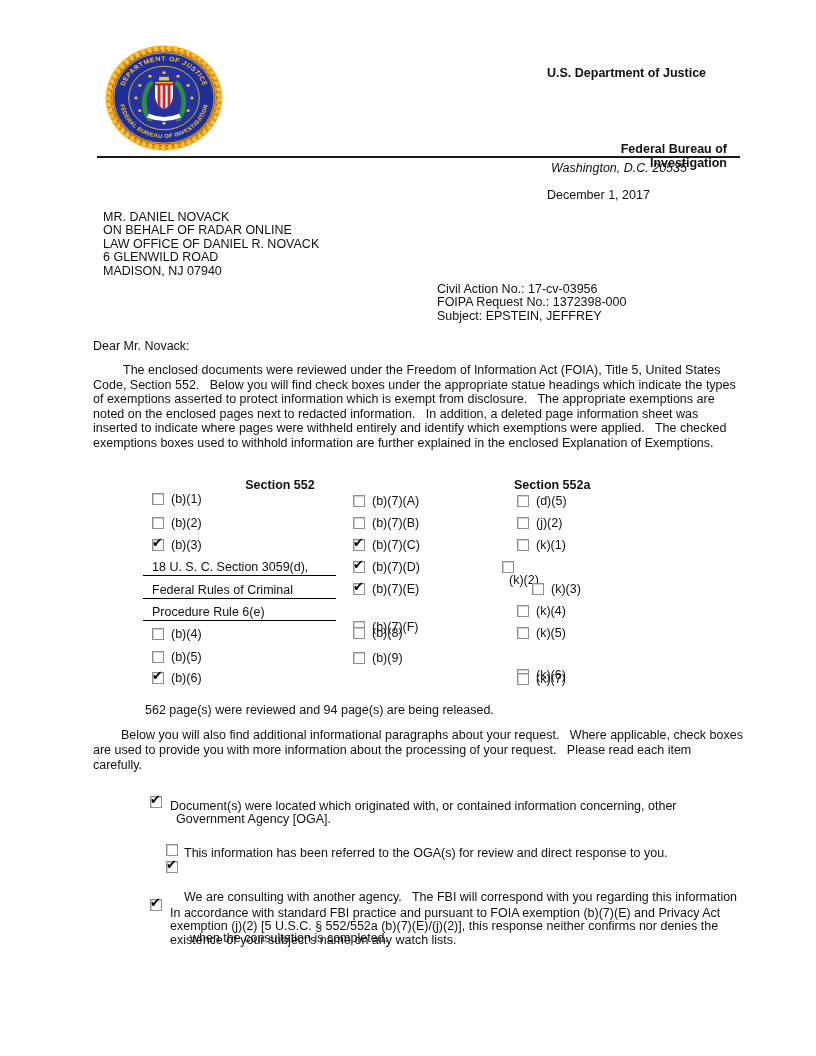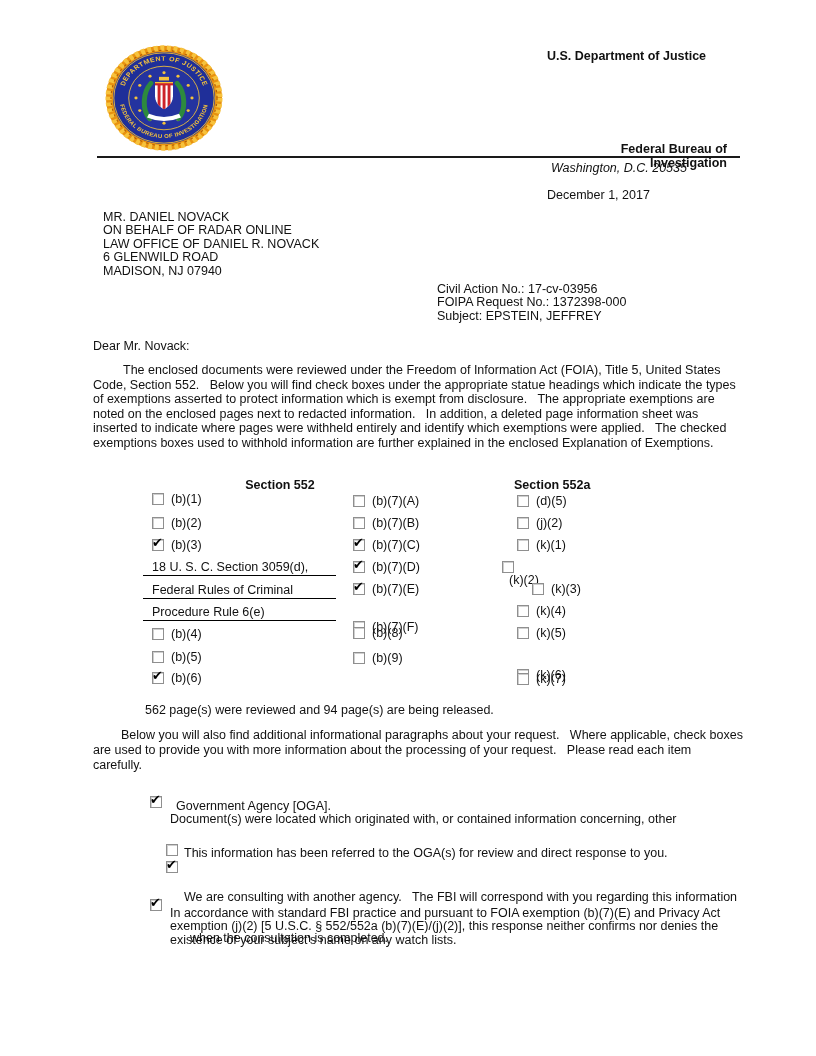--- a/index.html
+++ b/index.html
@@ -90,21 +90,21 @@
         <rect x="53.6" y="42" width="2.9" height="31" fill="#cc2229"></rect>
         <rect x="58.6" y="42" width="2.9" height="31" fill="#cc2229"></rect>
         <rect x="63.6" y="42" width="2.9" height="31" fill="#cc2229"></rect>
         <rect x="51" y="42" width="18" height="4" fill="#cc2229"></rect>
         <rect x="51" y="42" width="18" height="1.6" fill="#f5c33b"></rect>
       </g>
       <path d="M44,79.5 q16,7.5 32,0" stroke="#ffffff" stroke-width="4.5" fill="none"></path>
     </svg>
   </div>
 
-  <div class="abs b" style="left:547px;top:49px;">U.S. Department of Justice</div>
+  <div class="abs b" style="left:547px;top:66px;">U.S. Department of Justice</div>
   <div class="abs b" style="left:545px;top:142px;width:182px;text-align:right;">Federal Bureau of Investigation</div>
   <div class="rule" style="left:97px;top:156px;width:643px;height:2px;"></div>
   <div class="abs i" style="left:551px;top:161px;">Washington, D.C. 20535</div>
   <div class="abs" style="left:547px;top:188px;">December 1, 2017</div>
 
   <div class="abs addr" style="left:103px;top:211px;">
     <div>MR. DANIEL NOVACK</div>
     <div>ON BEHALF OF RADAR ONLINE</div>
     <div>LAW OFFICE OF DANIEL R. NOVACK</div>
     <div>6 GLENWILD ROAD</div>
@@ -222,22 +222,22 @@
   </div>
 
   <div class="abs" style="left:145px;top:703px;">562 page(s) were reviewed and 94 page(s) are being released.</div>
 
   <div class="abs para pre" style="left:93px;top:728px;width:650px;text-indent:28px;line-height:14.8px;">Below you will also find additional informational paragraphs about your request.   Where applicable, check boxes are used to provide you with more information about the processing of your request.   Please read each item carefully.</div>
 
   <div class="chkrow" style="left:150px;top:795px;">
     <span class="cb checked"></span>
   </div>
   <div class="abs item-lines" style="left:170px;top:800px;">
+    <div>Document(s) were located which originated with, or contained information concerning, other</div>
     <div style="padding-left:6px;">Government Agency [OGA].</div>
-    <div>Document(s) were located which originated with, or contained information concerning, other</div>
   </div>
 
   <div class="chkrow" style="left:166px;top:843px;">
     <span class="cb"></span>
   </div>
   <div class="abs" style="left:184px;top:846px;">This information has been referred to the OGA(s) for review and direct response to you.</div>
 
   <div class="chkrow" style="left:166px;top:860px;">
     <span class="cb checked"></span>
   </div>

